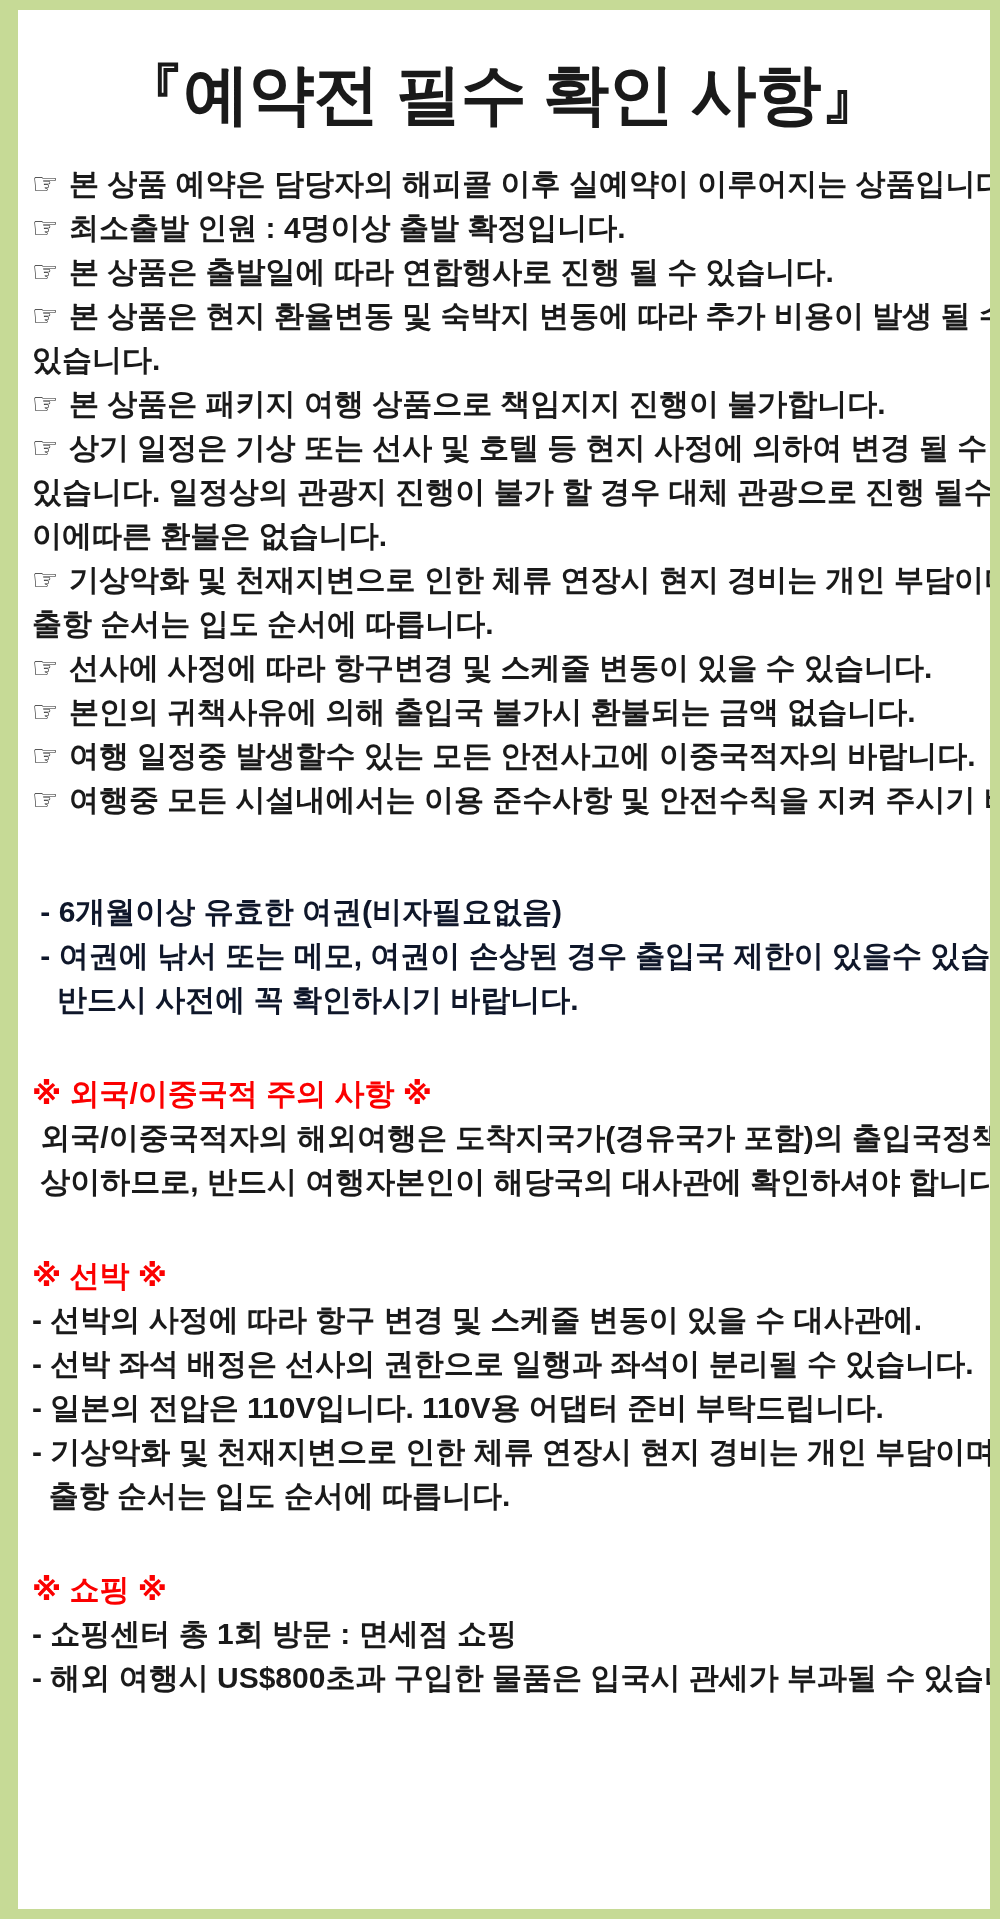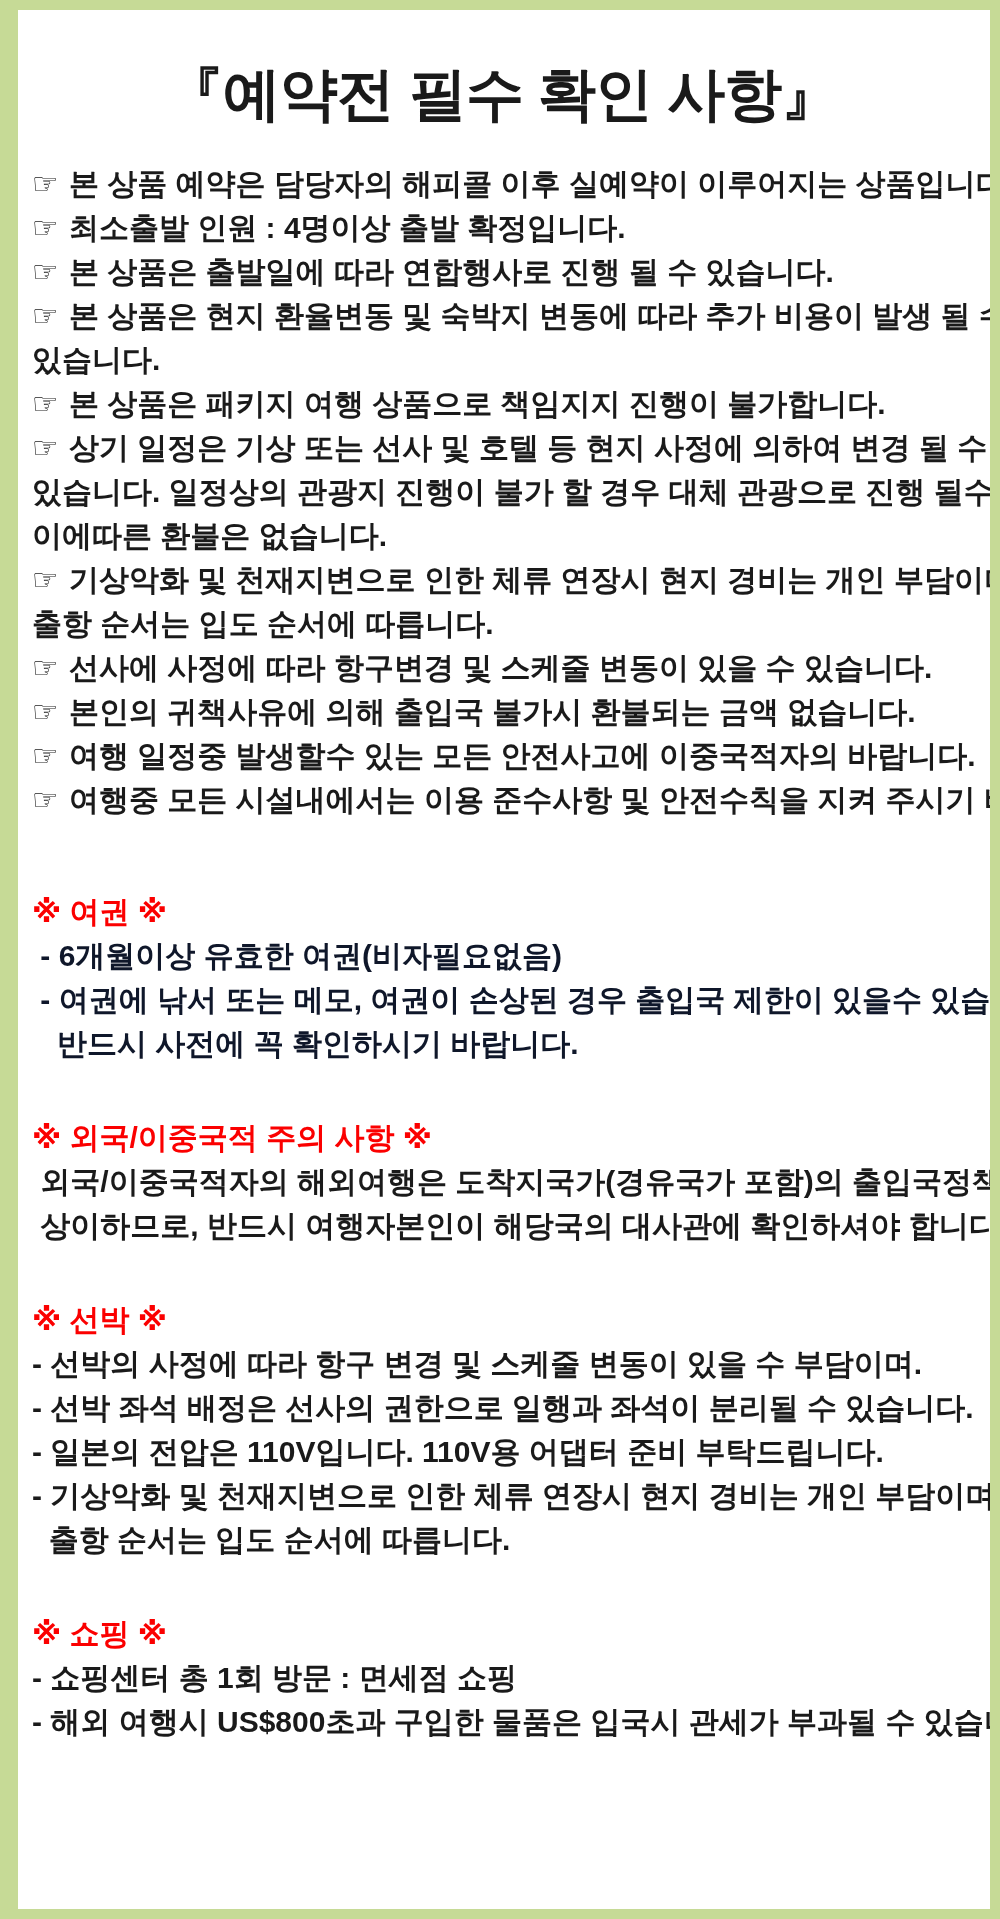--- a/index.html
+++ b/index.html
@@ -22,21 +22,21 @@
     bottom: 10px;
     background: #ffffff;
     overflow: hidden;
   }
   .content {
     padding: 0 18px 0 14px;
   }
   .title {
     margin: 34px 0 18px 0;
     text-align: center;
-    font-size: 58px;
+    font-size: 66px;
     line-height: 100px;
     font-weight: 900;
     color: #1a1a1a;
     letter-spacing: -1px;
   }
   .line {
     margin: 0;
     font-size: 30px;
     line-height: 44px;
     font-weight: 600;
@@ -104,21 +104,20 @@
 
         <p class="line"><span class="pointer">☞</span><span>본인의 귀책사유에 의해 출입국 불가시 환불되는 금액 없습니다.</span></p>
 
         <p class="line"><span class="pointer">☞</span><span>여행 일정중 발생할수 있는 모든 안전사고에 이중국적자의 바랍니다.</span></p>
 
         <p class="line"><span class="pointer">☞</span><span>여행중 모든 시설내에서는 이용 준수사항 및 안전수칙을 지켜 주시기 바라며,</span></p>
 
       </div>
 
     <section class="sec sec-first red-lines">
-      <h2 class="heading">※ 여권 ※</h2>
       <div>
 
           <p class="line"> - 6개월이상 유효한 여권(비자필요없음)</p>
 
           <p class="line"> - 여권에 낚서 또는 메모, 여권이 손상된 경우 출입국 제한이 있을수 있습니다.</p>
 
           <p class="line">   반드시 사전에 꼭 확인하시기 바랍니다.</p>
         </div>
     </section>
 
@@ -129,21 +128,21 @@
           <p class="line"> 외국/이중국적자의 해외여행은 도착지국가(경유국가 포함)의 출입국정책이</p>
 
           <p class="line"> 상이하므로, 반드시 여행자본인이 해당국의 대사관에 확인하셔야 합니다.</p>
         </div>
     </section>
 
     <section class="sec">
       <h2 class="heading">※ 선박 ※</h2>
       <div>
 
-          <p class="line">- 선박의 사정에 따라 항구 변경 및 스케줄 변동이 있을 수 부담이며.</p>
+          <p class="line">- 선박의 사정에 따라 항구 변경 및 스케줄 변동이 있을 수 대사관에.</p>
 
           <p class="line">- 선박 좌석 배정은 선사의 권한으로 일행과 좌석이 분리될 수 있습니다.</p>
 
           <p class="line">- 일본의 전압은 110V입니다. 110V용 어댑터 준비 부탁드립니다.</p>
 
           <p class="line">- 기상악화 및 천재지변으로 인한 체류 연장시 현지 경비는 개인 부담이며,</p>
 
           <p class="line">  출항 순서는 입도 순서에 따릅니다.</p>
         </div>
     </section>

